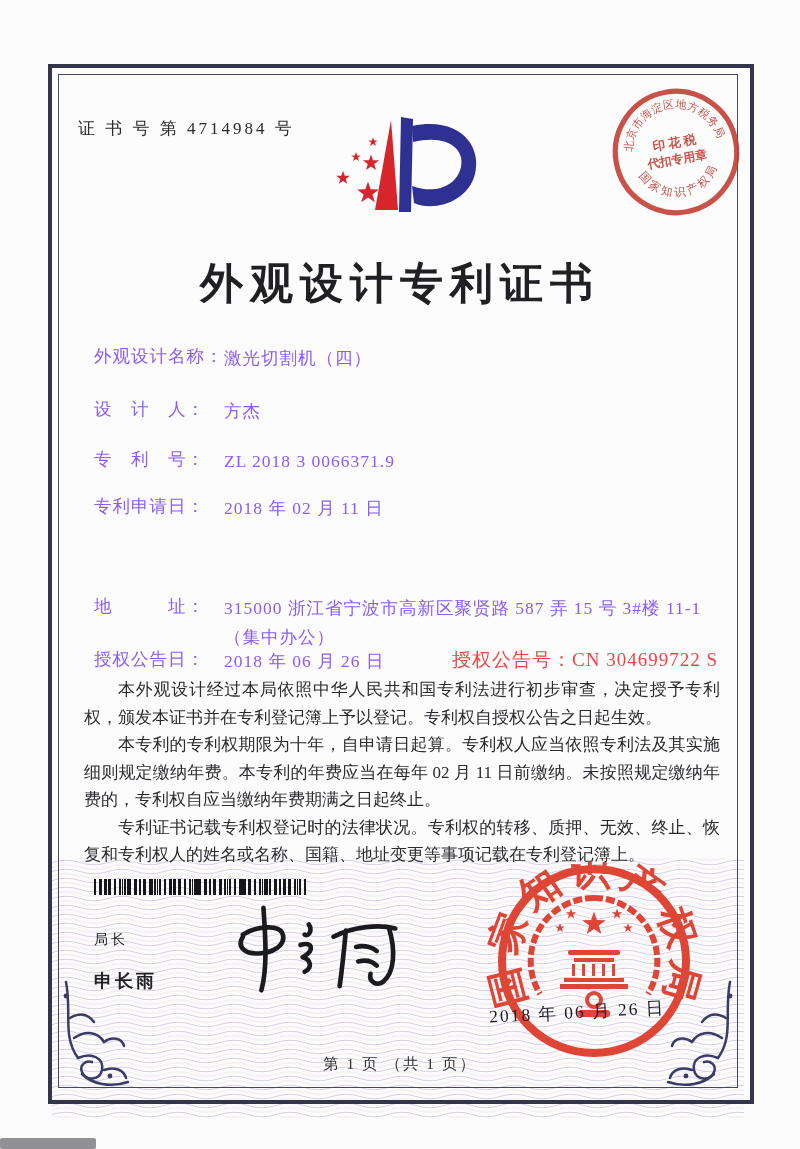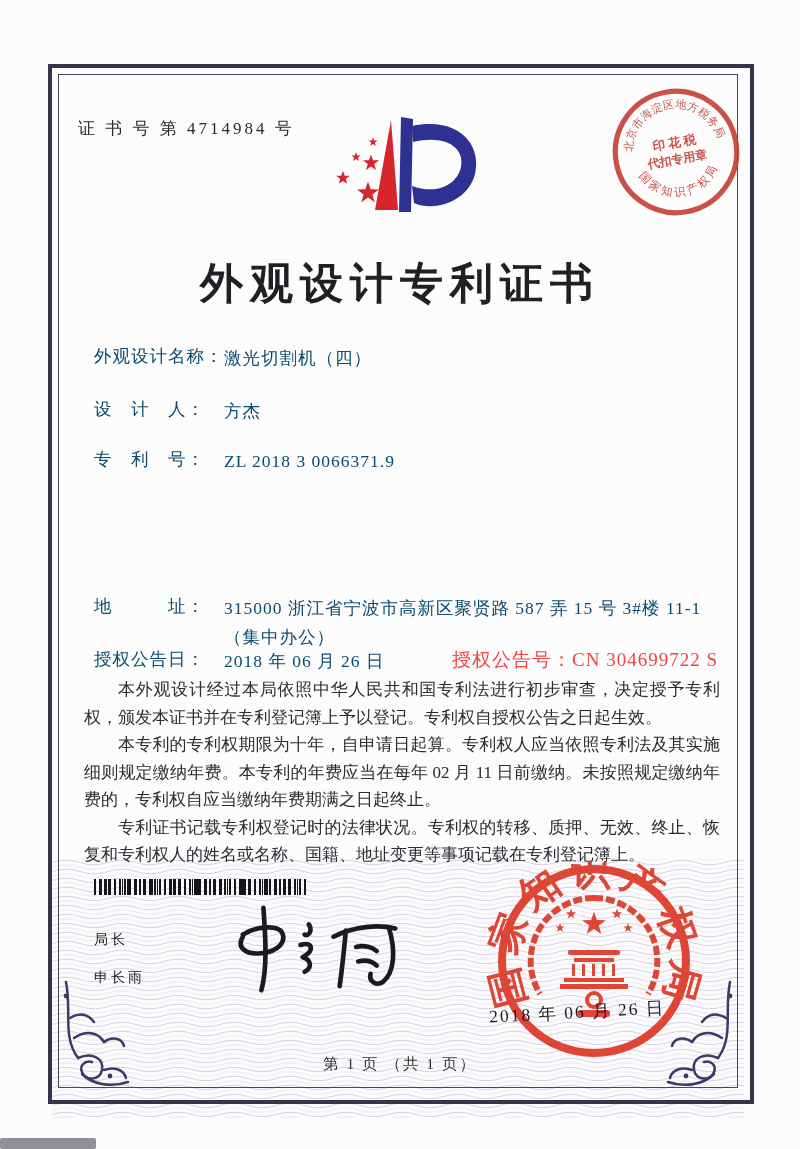--- a/index.html
+++ b/index.html
@@ -12,33 +12,33 @@
   .frame-outer{position:absolute;left:48px;top:64px;width:698px;height:1032px;border:4px solid #34344a;z-index:3;pointer-events:none;}
   .frame-inner{position:absolute;left:58px;top:74px;width:678px;height:1012px;border:1px solid #46465e;z-index:3;pointer-events:none;}
   .guilloche{position:absolute;left:52px;top:858px;width:692px;height:260px;z-index:1;opacity:.55;}
   .flourish{position:absolute;top:978px;width:130px;height:120px;z-index:4;}
   .flourish.left{left:52px;}
   .flourish.right{left:614px;transform:scaleX(-1);}
   .cert-number{position:absolute;left:78px;top:117px;font-size:17px;letter-spacing:3px;color:#2a2a30;z-index:5;}
   .logo{position:absolute;left:318px;top:90px;width:172px;height:142px;z-index:5;}
   .doc-title{position:absolute;left:0;top:236px;width:100%;text-align:center;
     font-size:43px;font-weight:600;letter-spacing:7px;color:#1f1f24;z-index:5;margin-top:19px;}
-  .field-row{position:absolute;left:94px;font-size:17.5px;letter-spacing:1px;color:#0c4a6e;z-index:5;}
+  .field-row{position:absolute;left:94px;font-size:17.5px;letter-spacing:1px;color:#8b5cf6;z-index:5;}
   .field-label{display:inline-block;width:130px;vertical-align:top;}
   .field-value{display:inline-block;vertical-align:top;max-width:492px;line-height:29px;}
   .grant-no{position:absolute;left:452px;top:647px;font-size:19px;letter-spacing:1px;color:#ef4444;z-index:5;}
   .paragraphs{position:absolute;left:84px;top:676px;width:636px;z-index:5;}
   .paragraphs p{margin:0;text-indent:2em;font-size:17px;line-height:27.5px;text-align:justify;color:#2a2a30;}
   .barcode{position:absolute;left:94px;top:879px;width:214px;height:16px;z-index:5;
     background:
       repeating-linear-gradient(90deg,#15151a 0 2px,transparent 2px 5px),
       repeating-linear-gradient(90deg,#15151a 0 1px,transparent 1px 7px),
       repeating-linear-gradient(90deg,transparent 0 10px,#15151a 10px 13px,transparent 13px 23px);}
   .director-title{position:absolute;left:94px;top:931px;font-size:14px;letter-spacing:3px;color:#222;z-index:5;}
-  .director-name{position:absolute;left:94px;top:969px;font-size:14px;letter-spacing:3px;color:#222;z-index:5;}
+  .director-name{position:absolute;left:94px;top:969px;font-size:18px;letter-spacing:3px;color:#222;z-index:5;font-weight:bold;}
   .signature{position:absolute;left:214px;top:895px;width:206px;height:104px;z-index:5;}
   .seal{position:absolute;left:472px;top:862px;width:244px;height:202px;z-index:6;opacity:.94;}
   .seal-date{position:absolute;left:489px;top:1000px;font-size:17.5px;letter-spacing:2px;color:#1c1c20;z-index:7;transform:rotate(-3deg);}
   .stamp{position:absolute;left:608px;top:84px;width:136px;height:136px;z-index:6;transform:rotate(-10deg);opacity:.88;}
   .page-footer{position:absolute;left:0;top:1054px;width:100%;text-align:center;font-size:15.5px;letter-spacing:2px;color:#333;z-index:5;font-family:Liberation Serif, serif;}
   .scan-shadow{position:absolute;left:0;top:1138px;width:96px;height:11px;background:#7d7d82;opacity:.85;border-radius:2px;z-index:8;}
 </style>
 </head>
 <body>
 
@@ -122,20 +122,23 @@
   <div class="doc-title">外观设计专利证书</div>
 
   <div class="field-row" style="top:344px">
     <span class="field-label">外观设计名称：</span><span class="field-value">激光切割机（四）</span>
   </div>
   <div class="field-row" style="top:397px">
     <span class="field-label">设　计　人：</span><span class="field-value">方杰</span>
   </div>
   <div class="field-row" style="top:447px">
     <span class="field-label">专　利　号：</span><span class="field-value">ZL 2018 3 0066371.9</span>
+  </div>
+  <div class="field-row" style="top:494px">
+    <span class="field-label">专利申请日：</span><span class="field-value">2018 年 02 月 11 日</span>
   </div>
   <div class="field-row" style="top:594px">
     <span class="field-label">地　　　址：</span><span class="field-value">315000 浙江省宁波市高新区聚贤路 587 弄 15 号 3#楼 11-1（集中办公）</span>
   </div>
   <div class="field-row" style="top:647px">
     <span class="field-label">授权公告日：</span><span class="field-value">2018 年 06 月 26 日</span>
   </div>
   <div class="grant-no">
     <span>授权公告号：</span><span>CN 304699722 S</span>
   </div>

